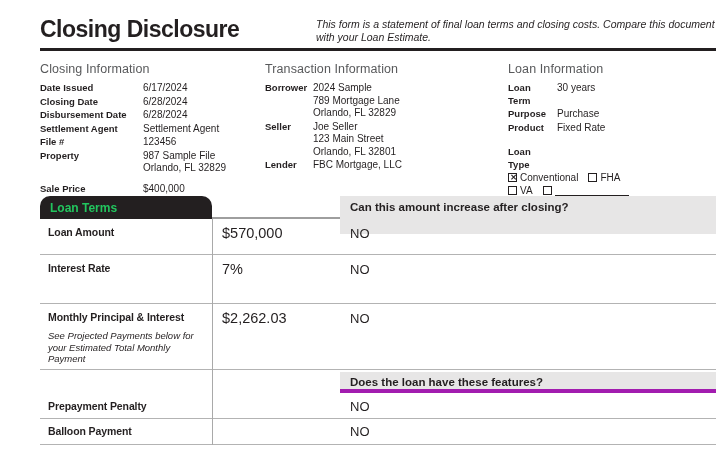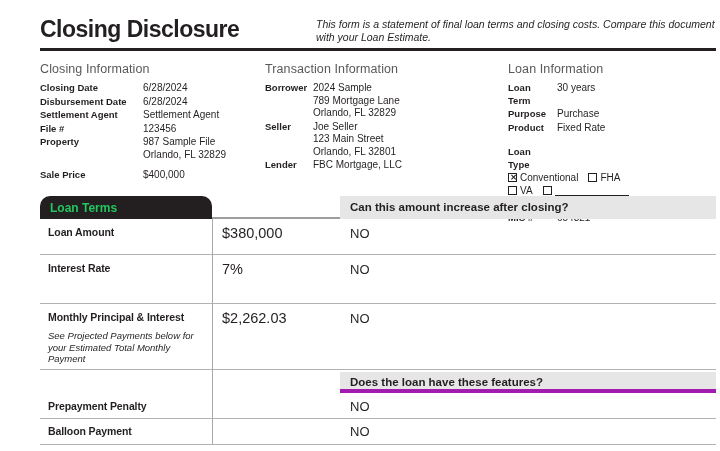--- a/index.html
+++ b/index.html
@@ -75,21 +75,21 @@
     height: 23px; border-bottom: 2px solid #9e9e9e;
   }
   .lt-tab {
     background: #231f20; color: #22c55e;
     border-radius: 10px 10px 0 0;
     font-size: 12px; font-weight: 700;
     padding: 5px 0 0 10px; height: 23px;
   }
   .lt-q {
     background: #e7e6e6; font-size: 11.5px; font-weight: 700;
-    padding: 5px 0 0 10px; height: 23px;
+    padding: 5px 0 0 10px; height: 38px;
   }
   .lt-body { position: relative; }
   .lt-body::before {
     content: ""; position: absolute; left: 172px; top: 0; bottom: 0;
     width: 1px; background: #a9a9a9;
   }
   .lt-row {
     display: grid; grid-template-columns: 172px 128px 1fr;
     border-bottom: 1px solid #b3b3b3;
   }
@@ -126,20 +126,24 @@
   <header class="doc-header">
     <h1 class="doc-title">Closing Disclosure</h1>
     <p class="doc-note">This form is a statement of final loan terms and closing costs. Compare this document with your Loan Estimate.</p>
   </header>
   <div class="header-rule"></div>
 
   <section class="info-columns">
 
     <div class="info-col col-closing">
       <h2>Closing Information</h2>
+      <div class="info-row">
+        <span class="info-label">Date Issued</span>
+        <span class="info-value">6/17/2024</span>
+      </div>
       <div class="info-row">
         <span class="info-label">Closing Date</span>
         <span class="info-value">6/28/2024</span>
       </div>
       <div class="info-row">
         <span class="info-label">Disbursement Date</span>
         <span class="info-value">6/28/2024</span>
       </div>
       <div class="info-row">
         <span class="info-label">Settlement Agent</span>
@@ -226,21 +230,21 @@
   <section class="loan-terms">
     <div class="lt-header">
       <div class="lt-tab">Loan Terms</div>
       <div></div>
       <div class="lt-q">Can this amount increase after closing?</div>
     </div>
     <div class="lt-body">
 
       <div class="lt-row row-1">
         <div class="lt-label">Loan Amount</div>
-        <div class="lt-value">$380,000</div>
+        <div class="lt-value">$570,000</div>
         <div class="lt-answer">NO</div>
       </div>
 
       <div class="lt-row row-2">
         <div class="lt-label">Interest Rate</div>
         <div class="lt-value">7%</div>
         <div class="lt-answer">NO</div>
       </div>
 
       <div class="lt-row row-3">

